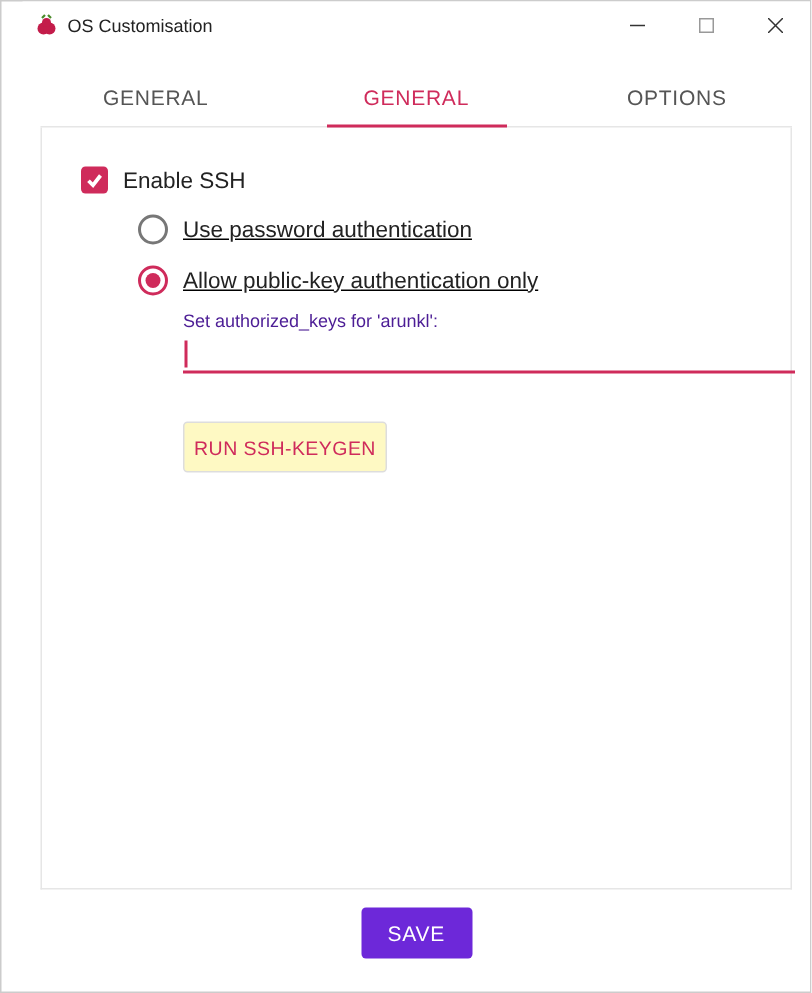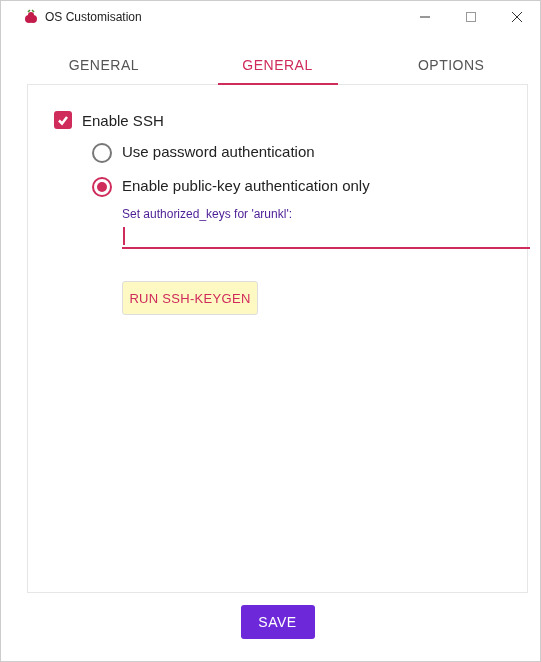--- a/index.html
+++ b/index.html
@@ -16,21 +16,21 @@
   .tab { flex: 1; display: flex; align-items: center; justify-content: center; font-size: 14px; letter-spacing: 0.5px; color: #555; cursor: pointer; }
   .tab.active { color: #cf2b5b; }
   .tab-underline { position: relative; }
   .tab.active .underline { position: absolute; bottom: -1px; height: 2px; width: 120px; background: #cf2b5b; }
   .panel { flex: 1; border: 1px solid #e6e6e6; border-top: none; padding: 26px 26px 10px 26px; display: flex; flex-direction: column; }
   .row { display: flex; align-items: center; }
   .checkbox { width: 18px; height: 18px; border-radius: 3px; background: #cf2b5b; display: flex; align-items: center; justify-content: center; margin-right: 10px; cursor: pointer; }
   .checkbox svg { width: 12px; height: 12px; stroke: #fff; stroke-width: 2.5; fill: none; }
   .check-label { font-size: 15px; color: #222; text-align: center; }
   .radio-group { margin-top: 14px; margin-left: 38px; }
-  .radio-row { display: flex; align-items: flex-start; margin-bottom: 14px; cursor: pointer; }
+  .radio-row { display: flex; align-items: center; margin-bottom: 14px; cursor: pointer; text-decoration: underline; }
   .radio { width: 20px; height: 20px; border: 2px solid #777; border-radius: 50%; margin-right: 10px; display: flex; align-items: center; justify-content: center; }
   .radio.selected { border-color: #cf2b5b; }
   .radio.selected .dot { width: 10px; height: 10px; border-radius: 50%; background: #cf2b5b; }
   .radio-label { font-size: 15px; color: #222; }
   .subfield { margin-left: 68px; margin-top: -4px; }
   .subfield-label { font-size: 12px; color: #4c1d95; margin-bottom: 2px; }
   .keys-input { width: 408px; border: none; border-bottom: 2px solid #cf2b5b; font-size: 14px; padding: 4px 2px; outline: none; background: transparent; }
   .caret-line { width: 1.5px; height: 18px; background: #cf2b5b; position: relative; top: -22px; left: 1px; }
   .keygen-btn { margin-top: 14px; margin-left: 68px; width: 136px; height: 34px; border: 1px solid #ddd; border-radius: 3px; background: #fef9c3; color: #cf2b5b; font-size: 13px; letter-spacing: 0.3px; display: flex; align-items: center; justify-content: center; cursor: pointer; }
   .spacer { flex: 1; }
@@ -102,21 +102,21 @@
         <div class="radio-row">
           <div class="radio">
               <div class="dot"></div>
             </div>
           <span class="radio-label">Use password authentication</span>
         </div>
         <div class="radio-row">
           <div class="radio selected">
               <div class="dot"></div>
             </div>
-          <span class="radio-label">Enable public-key authentication only</span>
+          <span class="radio-label">Allow public-key authentication only</span>
         </div>
       </div>
 
       <div class="subfield">
         <div class="subfield-label">Set authorized_keys for 'arunkl':</div>
         <input class="keys-input" type="text" value="" style="">
         <div class="caret-line"></div>
       </div>
 
       <div class="keygen-btn">

